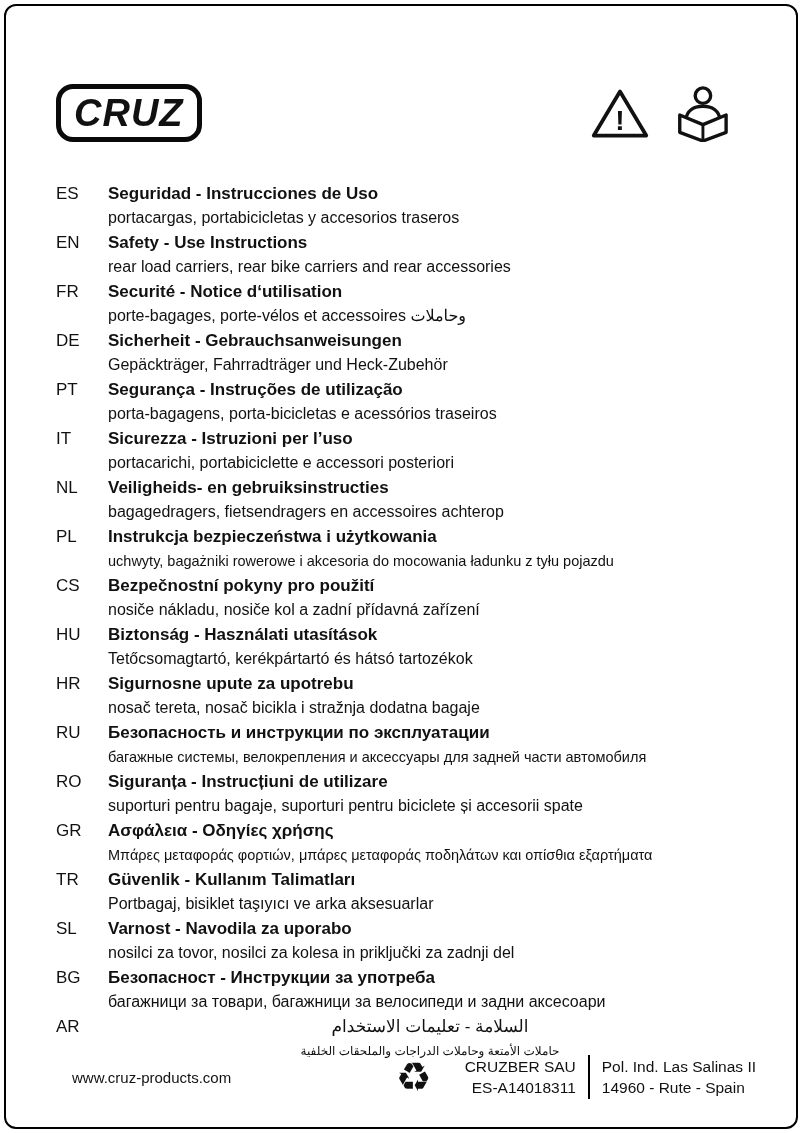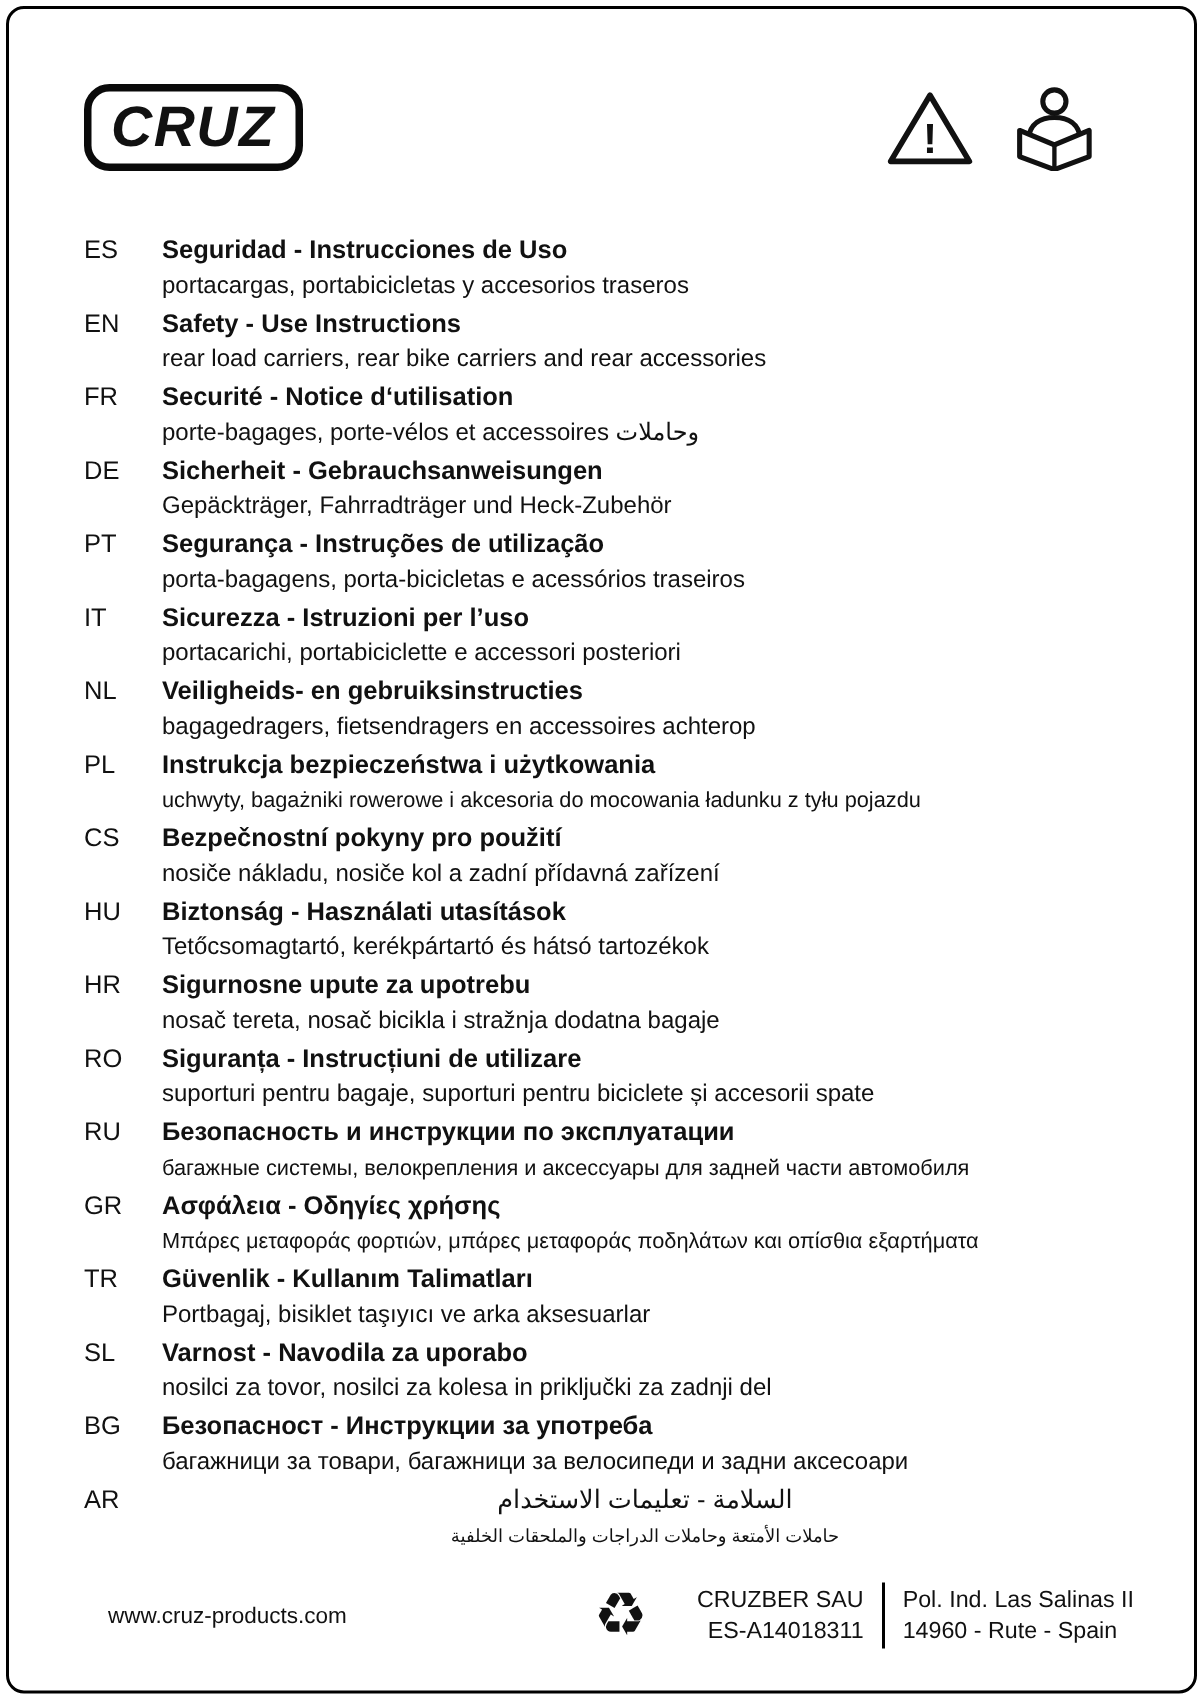--- a/index.html
+++ b/index.html
@@ -10,21 +10,21 @@
     color: #111;
     position: relative;
     overflow: hidden;
   }
   .page-border {
     position: absolute; inset: 4px;
     border: 2px solid #000;
     border-radius: 12px;
     pointer-events: none;
   }
-  .content { position: relative; padding: 56px 50px 0 56px; }
+  .content { position: relative; padding: 56px 50px 0 56px; margin-top: 28px; }
 
   
   .header { display: flex; justify-content: space-between; align-items: flex-start; }
   .logo {
     display: inline-block;
     border: 5px solid #0a0a0a;
     border-radius: 17px;
     padding: 1px 13px;
     font-size: 38px;
     font-weight: bold;
@@ -173,32 +173,32 @@
 
     <div class="row">
       <span class="code">HR</span>
       <div class="txt">
         <div class="title">Sigurnosne upute za upotrebu</div>
         <div class="sub">nosač tereta, nosač bicikla i stražnja dodatna bagaje</div>
       </div>
     </div>
 
     <div class="row">
+      <span class="code">RU</span>
+      <div class="txt">
+        <div class="title">Безопасность и инструкции по эксплуатации</div>
+        <div class="sub small">багажные системы, велокрепления и аксессуары для задней части автомобиля</div>
+      </div>
+    </div>
+
+    <div class="row">
       <span class="code">RO</span>
       <div class="txt">
         <div class="title">Siguranța - Instrucțiuni de utilizare</div>
         <div class="sub">suporturi pentru bagaje, suporturi pentru biciclete și accesorii spate</div>
-      </div>
-    </div>
-
-    <div class="row">
-      <span class="code">RU</span>
-      <div class="txt">
-        <div class="title">Безопасность и инструкции по эксплуатации</div>
-        <div class="sub small">багажные системы, велокрепления и аксессуары для задней части автомобиля</div>
       </div>
     </div>
 
     <div class="row">
       <span class="code">GR</span>
       <div class="txt">
         <div class="title">Ασφάλεια - Οδηγίες χρήσης</div>
         <div class="sub small">Μπάρες μεταφοράς φορτιών, μπάρες μεταφοράς ποδηλάτων και οπίσθια εξαρτήματα</div>
       </div>
     </div>

